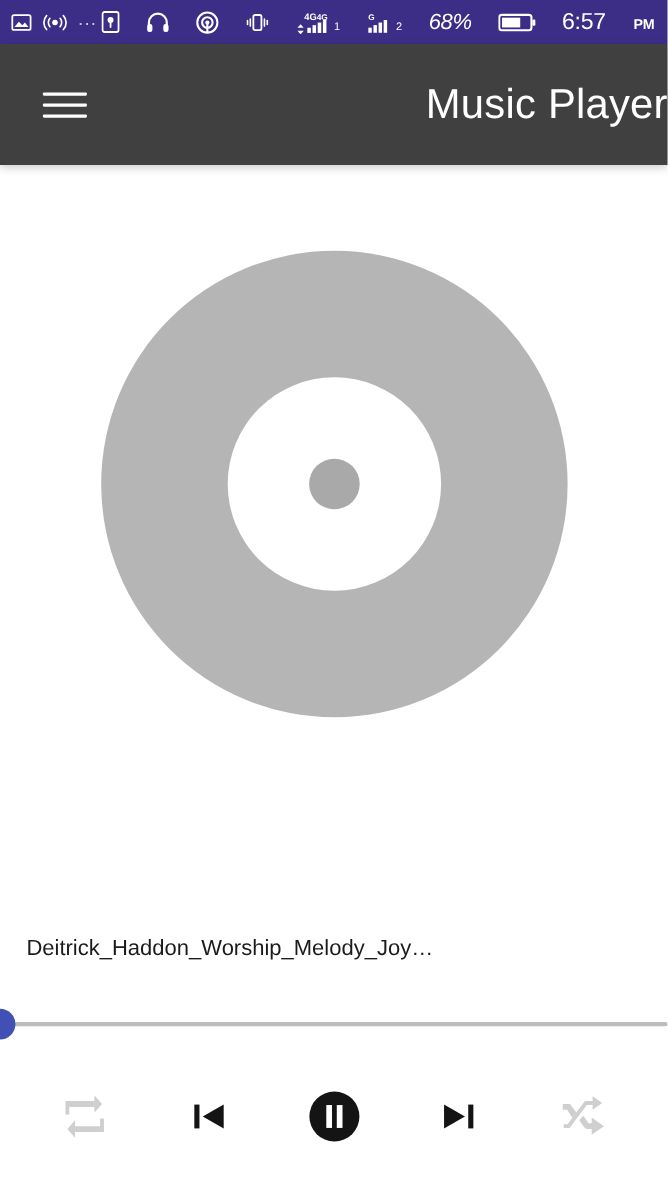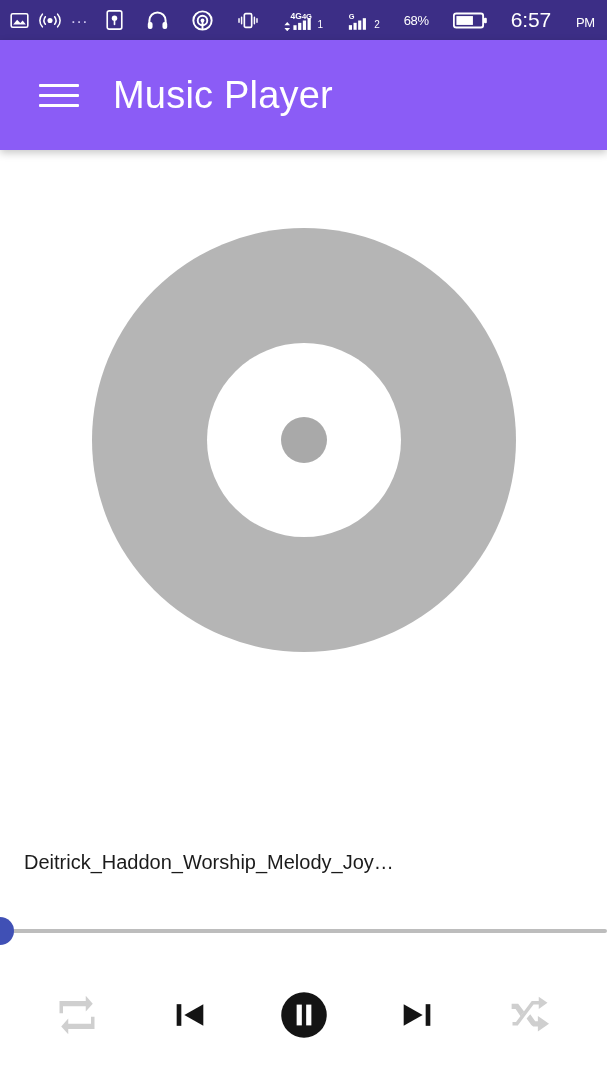--- a/index.html
+++ b/index.html
@@ -24,32 +24,32 @@
     padding:0 12px 0 10px;
     color:#ffffff;
   }
   .status-left { display:flex; align-items:center; gap:10px; }
   .status-right { margin-left:auto; display:flex; align-items:center; gap:24px; }
   .sb-icon { display:flex; align-items:center; justify-content:center; }
   .sb-icon svg { display:block; }
   .dots { font-size:17px; letter-spacing:1px; line-height:1; color:#cfc7ee; padding-bottom:5px; }
   .sig-wrap { display:flex; align-items:flex-end; gap:1px; }
   .sig-sub { font-size:10px; line-height:1; padding-bottom:1px; color:#ffffff; }
-  .battery-pct { font-size:13px; font-weight:400; letter-spacing:-0.3px; }
+  .battery-pct { font-size:20px; font-weight:400; letter-spacing:-0.3px;font-style:italic; }
   .clock { font-size:21px; font-weight:400; letter-spacing:-0.2px; }
-  .clock-ampm { font-size:13px; font-weight:400; margin-left:3px;padding-left:22px; }
+  .clock-ampm { font-size:13px; font-weight:700; margin-left:3px;padding-left:22px; }
 
   
   .app-bar {
     height:110px; flex:0 0 110px;
-    background:#8b5cf6;
+    background:#404040;
     display:flex; align-items:center;
     padding-left:39px;
     box-shadow:0 3px 8px rgba(0,0,0,0.22);
-    position:relative; z-index:5;
+    position:relative; z-index:5;justify-content:space-between;
   }
   .hamburger {
     width:40px; height:30px;
     display:flex; flex-direction:column; justify-content:center; gap:7px;
     cursor:pointer;
   }
   .hamburger span { display:block; height:3px; width:40px; background:#ffffff; border-radius:1px; }
   .app-title {
     margin-left:34px;
     color:#ffffff;

